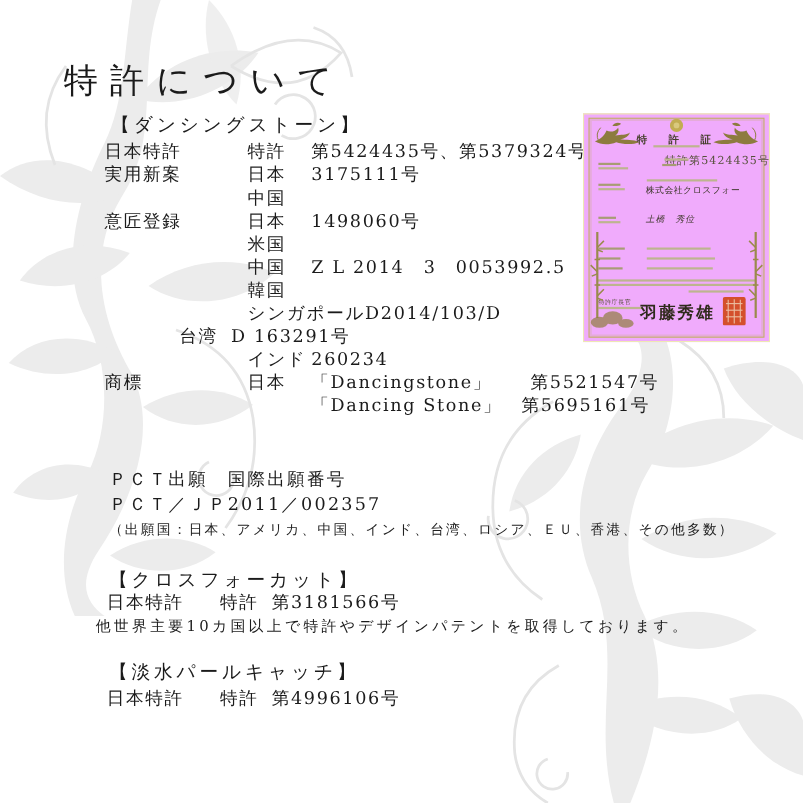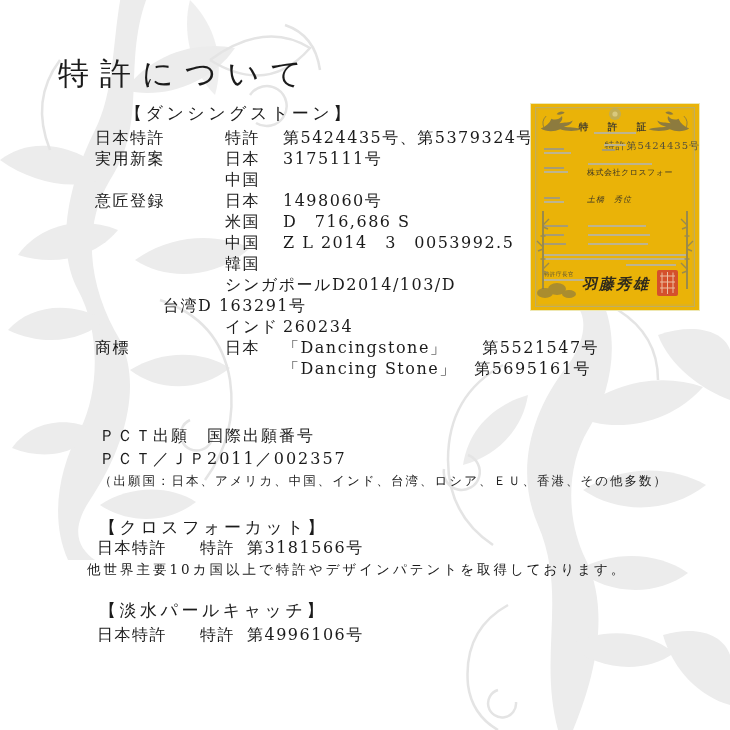--- a/index.html
+++ b/index.html
@@ -13,46 +13,46 @@
   #flourishA{left:0;top:0;}
   #flourishB{left:408px;top:305px;}
 
   .page-title{
     position:absolute;left:58px;top:32px;
     font-size:31px;letter-spacing:11px;font-weight:400;white-space:nowrap;
   }
   .section-heading{
     position:absolute;font-size:17px;letter-spacing:3.5px;white-space:nowrap;
   }
-  #h-dancing{left:101px;top:102px;margin-left:24px;}
+  #h-dancing{left:101px;top:102px;}
   #h-crossfor{left:99px;top:516px;}
   #h-pearl{left:99px;top:599px;}
 
   .ptable{position:absolute;left:95px;top:127px;width:480px;}
   .prow{display:flex;height:21px;line-height:21px;font-size:16px;letter-spacing:1.5px;white-space:nowrap;}
   .prow .c1{width:130px;flex:none;}
   .prow .c2{min-width:58px;flex:none;}
   .prow .c3{flex:none;}
-  .prow.r8 .c1{width:auto;padding-left:68px;}
+  .prow.r8 .c1{width:auto;padding-left:68px;margin-right:12px;}
 
   .pct-block{position:absolute;left:99px;top:424px;white-space:nowrap;}
   .pct-line{font-size:16px;letter-spacing:2px;line-height:23px;}
   .pct-note{font-size:12.5px;letter-spacing:2px;margin-top:3px;color:#222;}
 
   .prow2{position:absolute;display:flex;font-size:16px;letter-spacing:1.5px;line-height:20px;white-space:nowrap;}
   #row-crossfor{left:97px;top:538px;}
   #row-pearl{left:97px;top:625px;}
   .prow2 .a{width:103px;flex:none;}
   .prow2 .b{width:47px;flex:none;}
   .fine-note{position:absolute;left:87px;top:561px;font-size:13.5px;letter-spacing:3px;white-space:nowrap;}
 
   
   .cert{
     position:absolute;left:530px;top:103px;width:170px;height:208px;
-    background:#eab308;
+    background:#f0abfc;
     box-shadow:0 0 0 1px #eee8b4 inset;
   }
   .cert-frame{
     position:absolute;left:5px;top:4px;right:5px;bottom:4px;
     border:1px solid #c0ae60;
     box-shadow:0 0 0 2px rgba(192,174,96,.22) inset;
   }
   .cert .phx{position:absolute;top:6px;width:46px;height:23px;}
   .phx-l{left:9px;}
   .phx-r{right:9px;transform:scaleX(-1);}
@@ -74,21 +74,21 @@
   .cert-inventor{
     position:absolute;left:57px;top:91px;font-size:8px;letter-spacing:1px;
     color:#3a3526;white-space:nowrap;font-style:italic;
   }
   .cert-office{
     position:absolute;left:14px;top:168px;font-size:5.5px;letter-spacing:.5px;
     color:#55503a;white-space:nowrap;
   }
   .cert-signature{
     position:absolute;left:52px;top:172px;font-size:15px;letter-spacing:2px;
-    font-weight:600;color:#2f2a1c;white-space:nowrap;font-style:italic;
+    font-weight:600;color:#2f2a1c;white-space:nowrap;
   }
   .seal{position:absolute;left:127px;top:167px;width:21px;height:26px;}
   .bamboo{position:absolute;width:14px;height:78px;top:108px;}
   .bamboo-l{left:6px;}
   .bamboo-r{right:6px;transform:scaleX(-1);}
   .clouds{position:absolute;left:7px;top:178px;width:40px;height:18px;}
 </style>
 </head>
 <body>
 
@@ -154,21 +154,20 @@
       <span class="c2">中国</span>
     </div>
     <div class="prow r3">
       <span class="c1">意匠登録</span>
       <span class="c2">日本</span>
       <span class="c3">1498060号</span>
     </div>
     <div class="prow r4">
       <span class="c1"></span>
       <span class="c2">米国</span>
-      <span class="c3">D　716,686 S</span>
     </div>
     <div class="prow r5">
       <span class="c1"></span>
       <span class="c2">中国</span>
       <span class="c3">Z L 2014　3　0053992.5</span>
     </div>
     <div class="prow r6">
       <span class="c1"></span>
       <span class="c2">韓国</span>
     </div>

